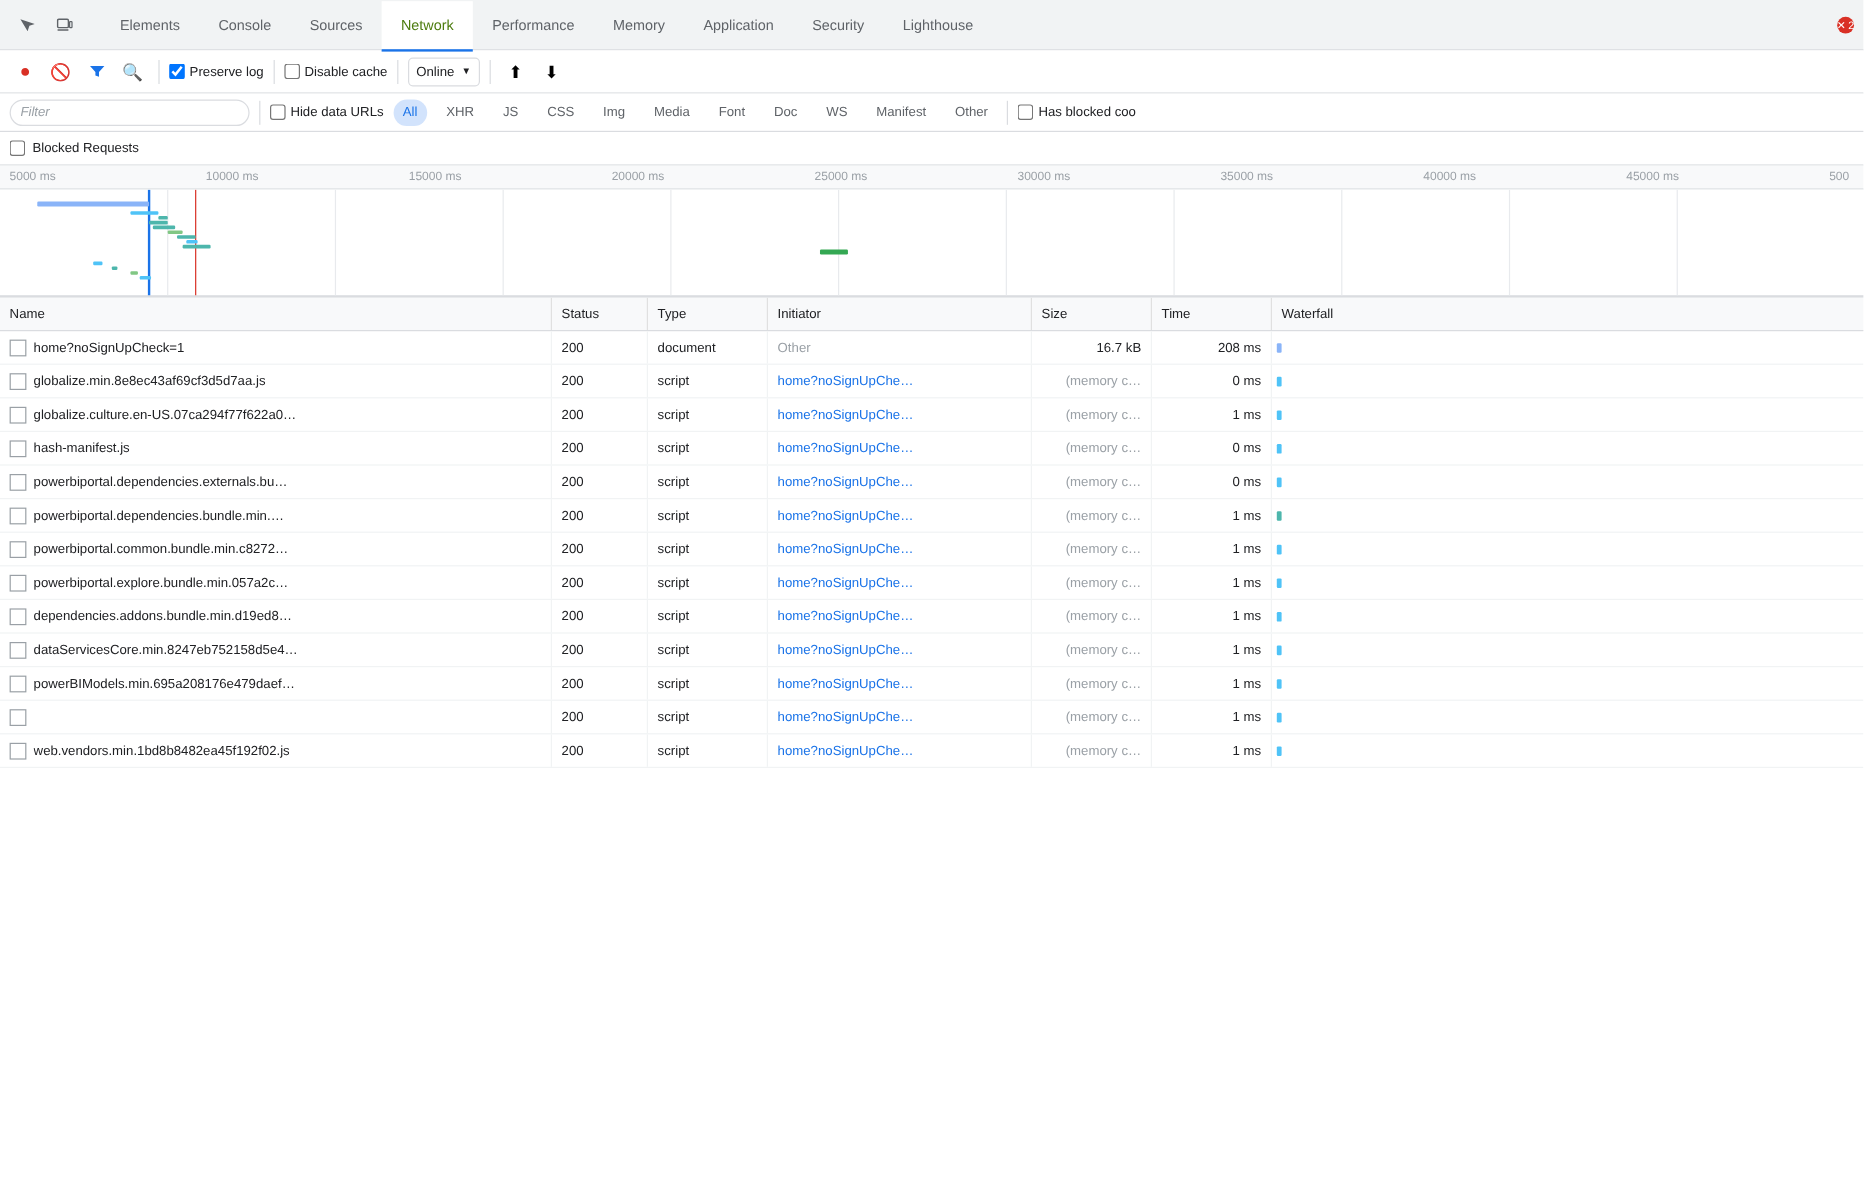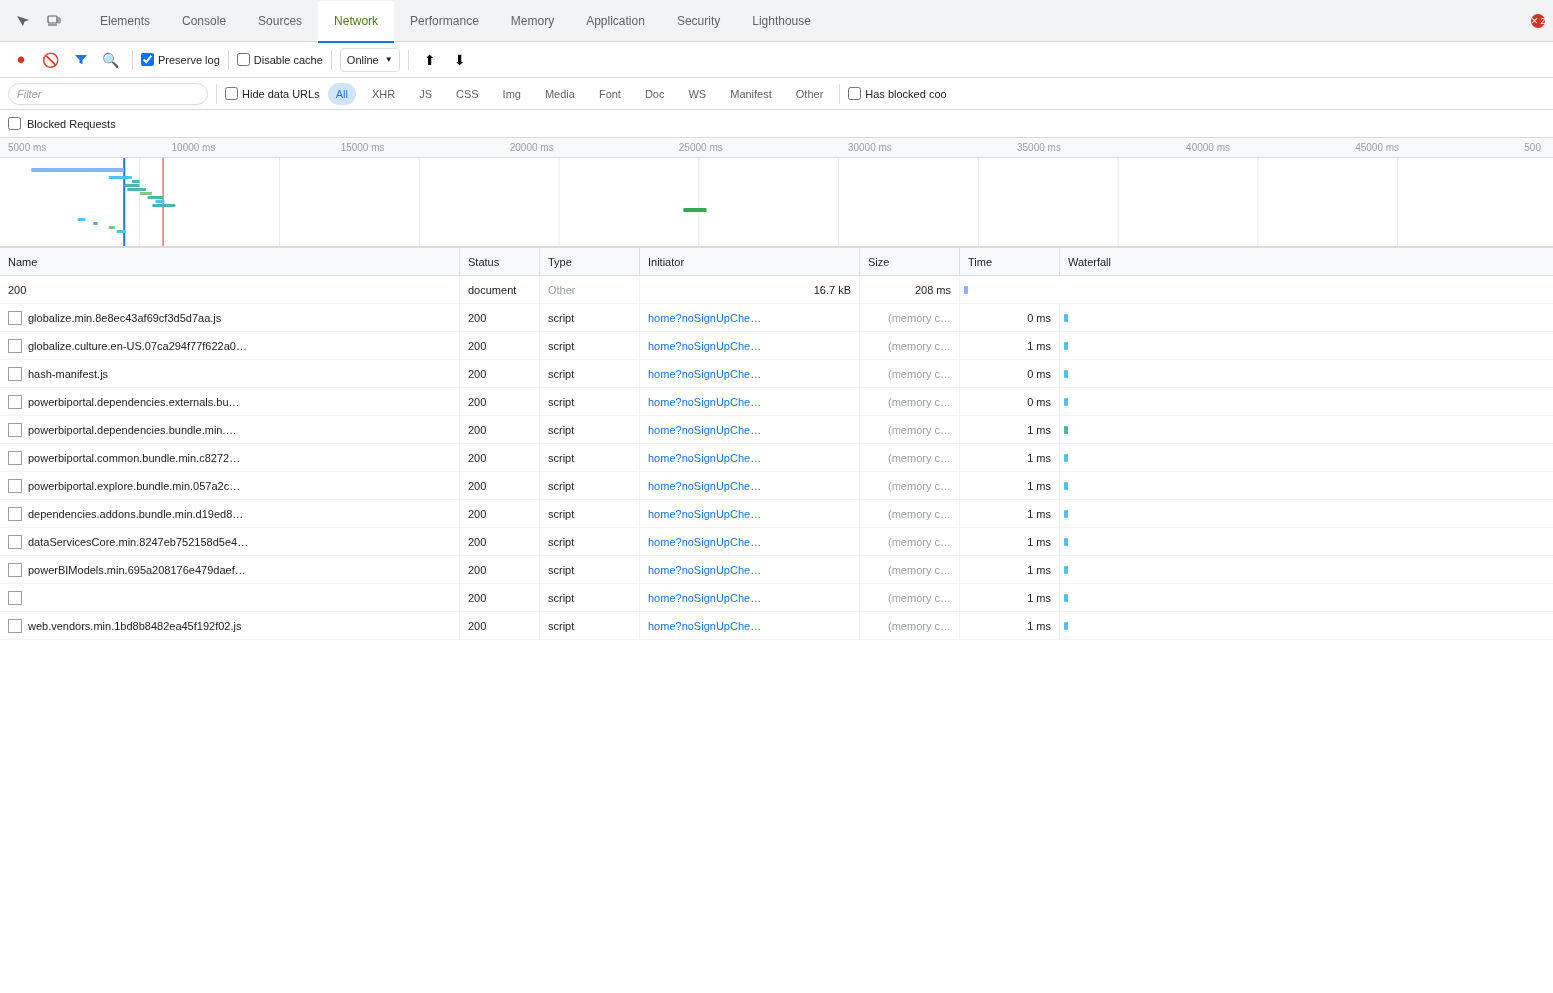--- a/index.html
+++ b/index.html
@@ -234,20 +234,24 @@
   <div class="th">Status</div>
   <div class="th">Type</div>
   <div class="th">Initiator</div>
   <div class="th">Size</div>
   <div class="th">Time</div>
   <div class="th">Waterfall</div>
 </div>
 
 <div class="table-body" id="table-body">
     <div class="table-row">
+      <div class="td">
+        <span class="file-icon"></span>
+        <span style="overflow: hidden; text-overflow: ellipsis; white-space: nowrap;">home?noSignUpCheck=1</span>
+      </div>
       <div class="td">200</div>
       <div class="td">document</div>
       <div class="td link" style="color: rgb(154, 160, 166);">Other</div>
       <div class="td right">16.7 kB</div>
       <div class="td right">208 ms</div>
       <div class="td waterfall-cell" style="position: relative;">
         <div style="position: absolute; top: 50%; transform: translateY(-50%); height: 8px; width: 4px; background: rgb(138, 180, 248); border-radius: 1px; left: 4px;"></div>
       </div>
     </div>
     <div class="table-row">

